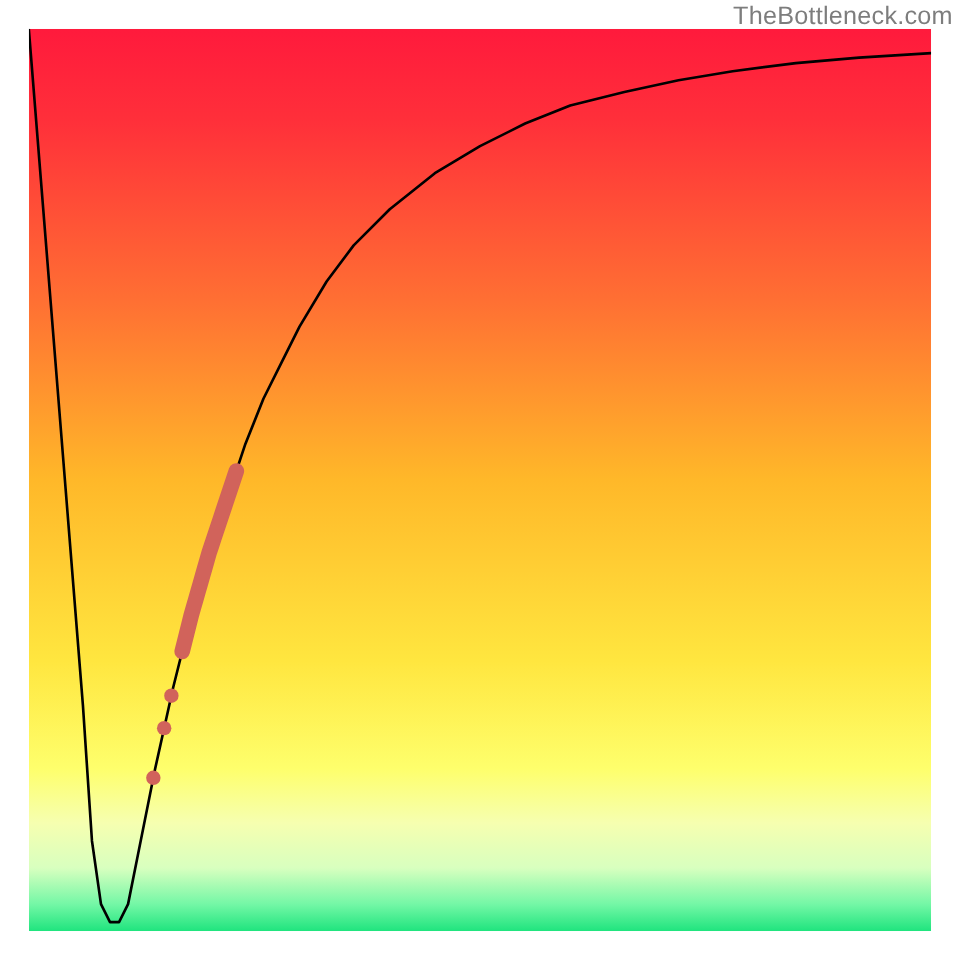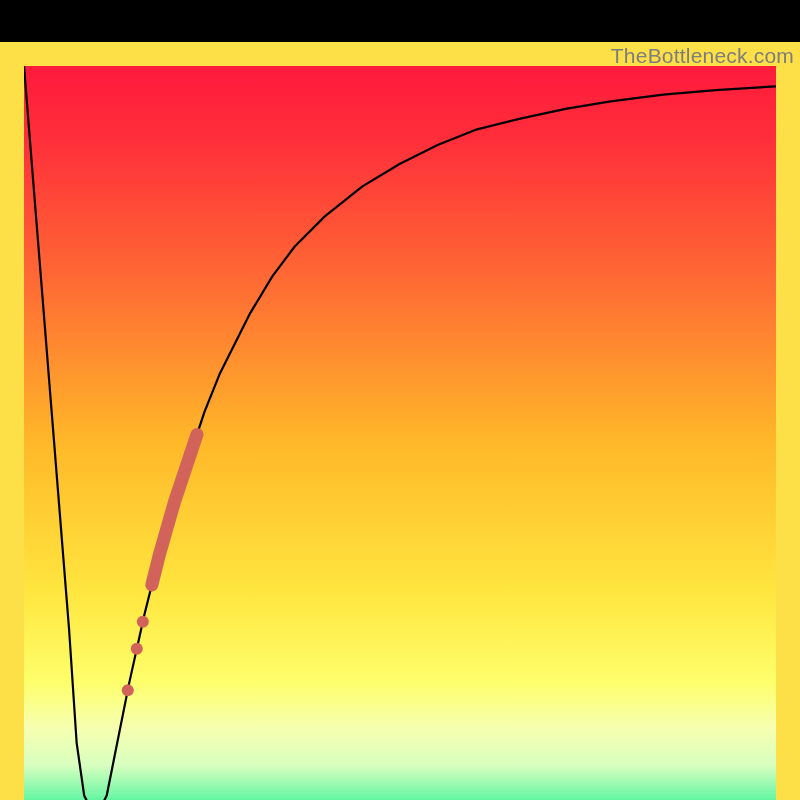--- a/index.html
+++ b/index.html
@@ -7,22 +7,21 @@
     padding: 0;
     width: 800px;
     height: 800px;
     overflow: hidden;
     background: #000;
     font-family: Arial, Helvetica, sans-serif;
   }
   .frame {
     position: absolute;
     inset: 0;
-    background: #fde047;
-    margin-top: 42px;
+    background: #ffffff;
   }
   .plot {
     position: absolute;
     left: 24px;
     top: 24px;
     width: 752px;
     height: 752px;
     overflow: hidden;
   }
   .gradient {

